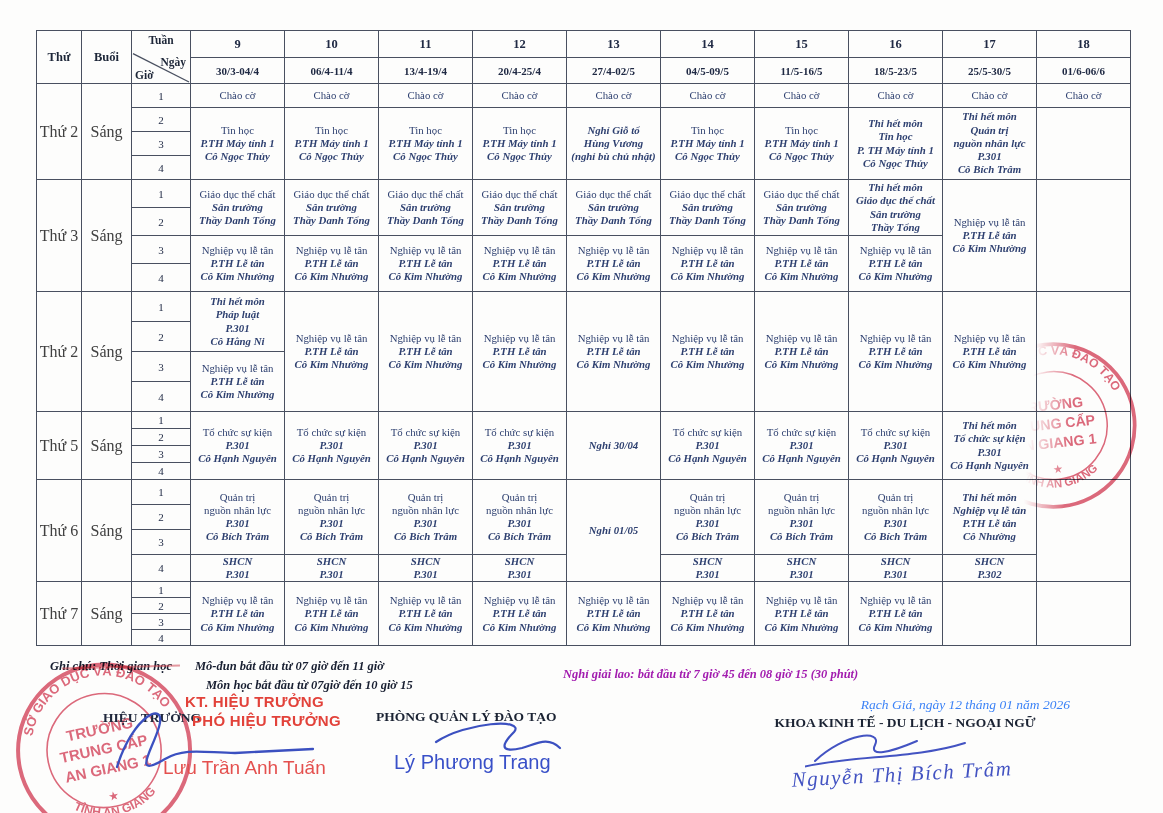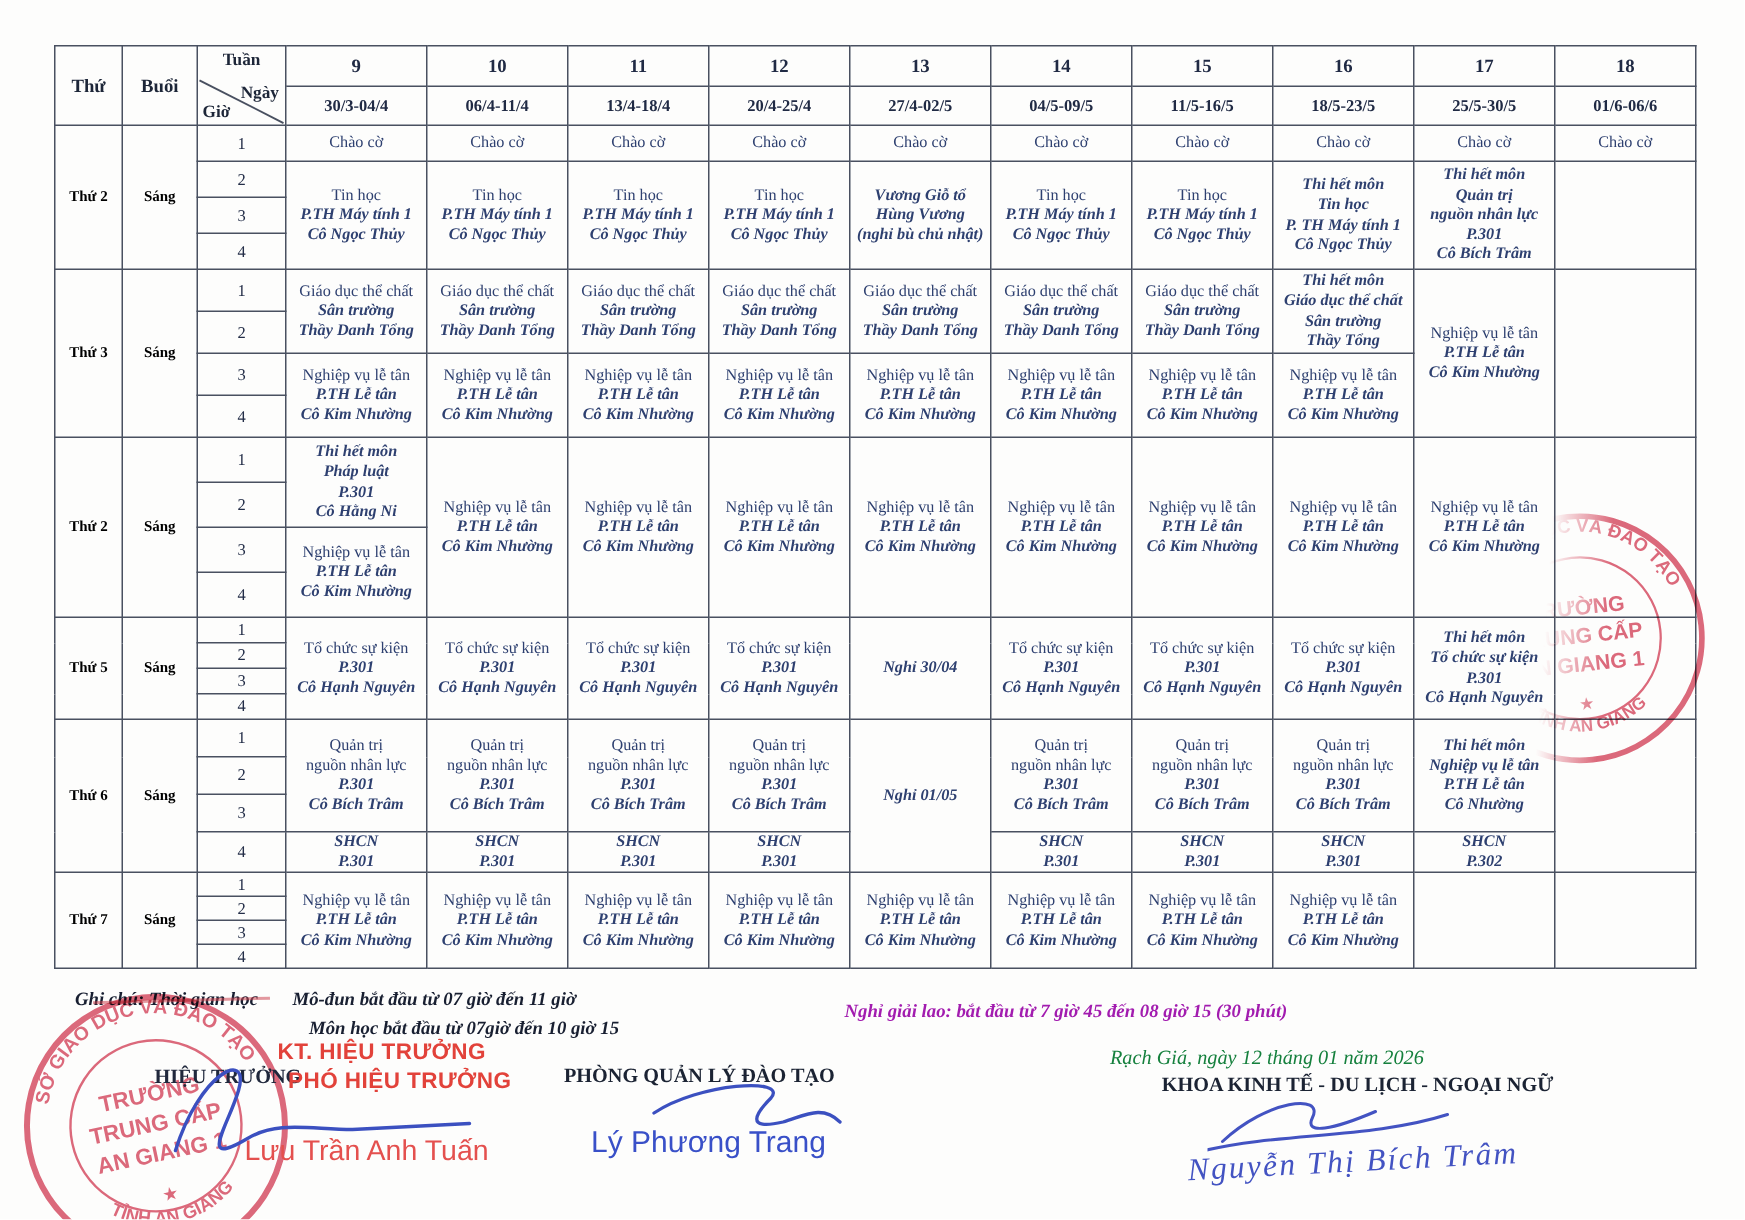--- a/index.html
+++ b/index.html
@@ -7,21 +7,21 @@
         font-family:"Liberation Serif","DejaVu Serif",serif;color:#222b44;}
 
   
   table.tt{position:absolute;left:36px;top:30px;border-collapse:collapse;table-layout:fixed;
            border:1.6px solid #39404e;}
   table.tt th,table.tt td{border:1px solid #495060;padding:0;text-align:center;vertical-align:middle;
            overflow:hidden;}
   .hd{font-weight:bold;font-size:12.5px;color:#1d2638;}
   .wk{font-weight:bold;font-size:12.5px;color:#202a44;}
   .dt{font-weight:bold;font-size:11px;color:#202a44;}
-  .day,.ses{font-weight:bold;font-size:10px;color:#000000;}
+  .day,.ses{font-weight:normal;font-size:16px;color:#404040;}
   .per{font-size:11px;color:#232d47;}
   .cell{line-height:1.2;}
   .ln{font-size:10.8px;color:#2e4070;line-height:13.2px;}
   .ln.em{font-weight:bold;font-style:italic;}
   th.diag{position:relative;margin-left:35px;}
   .dline{position:absolute;left:0;top:0;width:100%;height:100%;}
   .lbl-tuan{position:absolute;top:3px;left:0;right:0;text-align:center;font-weight:bold;font-size:11.5px;color:#1d2638;}
   .lbl-ngay{position:absolute;top:25px;right:4px;font-weight:bold;font-size:11.5px;color:#1d2638;}
   .lbl-gio{position:absolute;bottom:2px;left:3px;font-weight:bold;font-size:11.5px;color:#1d2638;}
 
@@ -38,21 +38,21 @@
   .hieu-truong{left:103px;top:710px;font-weight:bold;font-size:13.5px;color:#20283c;z-index:2;}
   .pho-line{left:192px;top:712px;font-family:Liberation Sans, sans-serif;
            font-weight:bold;font-size:15px;color:#e2423a;letter-spacing:.3px;z-index:3;}
   .sig-left{left:95px;top:695px;z-index:4;}
   .name-left{left:163px;top:757px;font-family:"Liberation Sans","DejaVu Sans",sans-serif;
            font-size:19px;color:#e4504e;z-index:5;}
   .phong-qldt{left:376px;top:709px;font-weight:bold;font-size:13.5px;color:#1b2333;}
   .sig-mid{left:418px;top:718px;}
   .name-mid{left:394px;top:751px;font-family:"Liberation Sans","DejaVu Sans",sans-serif;
            font-size:20px;color:#3950c8;}
-  .place-date{left:740px;top:697px;width:330px;text-align:left;font-style:italic;font-size:13.5px;color:#15803d;}
+  .place-date{left:740px;top:697px;width:330px;text-align:right;font-style:italic;font-size:13.5px;color:#3b82f6;}
   .khoa{left:730px;top:715px;width:350px;text-align:center;font-weight:bold;font-size:13.5px;color:#1b2333;}
   .sig-right{left:805px;top:733px;}
   .name-right{left:782px;top:762px;width:240px;text-align:center;font-style:italic;font-size:21px;
            color:#4353c2;transform:rotate(-3deg);letter-spacing:1.5px;}
 
   
   .stamp-wrap{position:absolute;mix-blend-mode:multiply;opacity:.88;pointer-events:none;}
   .stamp-left{left:12px;top:658px;transform:rotate(-12deg);}
   .stamp-right{left:966px;top:338px;transform:rotate(-6deg);
      -webkit-mask-image:linear-gradient(100deg,transparent 38%,#000 58%);
@@ -99,21 +99,21 @@
           <th class="wk">13</th>
           <th class="wk">14</th>
           <th class="wk">15</th>
           <th class="wk">16</th>
           <th class="wk">17</th>
           <th class="wk">18</th>
         </tr>
         <tr style="height: 26px; margin-top: 36px;">
           <th class="dt">30/3-04/4</th>
           <th class="dt">06/4-11/4</th>
-          <th class="dt">13/4-18/4</th>
+          <th class="dt">13/4-19/4</th>
           <th class="dt">20/4-25/4</th>
           <th class="dt">27/4-02/5</th>
           <th class="dt">04/5-09/5</th>
           <th class="dt">11/5-16/5</th>
           <th class="dt">18/5-23/5</th>
           <th class="dt">25/5-30/5</th>
           <th class="dt">01/6-06/6</th>
         </tr>
         <tr style="height: 24px;">
           <th class="day" rowspan="4">Thứ 2</th>
@@ -166,21 +166,21 @@
             <div class="ln">Tin học</div>
             <div class="ln em">P.TH Máy tính 1</div>
             <div class="ln em">Cô Ngọc Thủy</div>
           </td>
           <td class="cell" rowspan="3">
             <div class="ln">Tin học</div>
             <div class="ln em">P.TH Máy tính 1</div>
             <div class="ln em">Cô Ngọc Thủy</div>
           </td>
           <td class="cell" rowspan="3">
-            <div class="ln em">Vương Giỗ tổ</div>
+            <div class="ln em">Nghỉ Giỗ tổ</div>
             <div class="ln em">Hùng Vương</div>
             <div class="ln em">(nghỉ bù chủ nhật)</div>
           </td>
           <td class="cell" rowspan="3">
             <div class="ln">Tin học</div>
             <div class="ln em">P.TH Máy tính 1</div>
             <div class="ln em">Cô Ngọc Thủy</div>
           </td>
           <td class="cell" rowspan="3">
             <div class="ln">Tin học</div>

